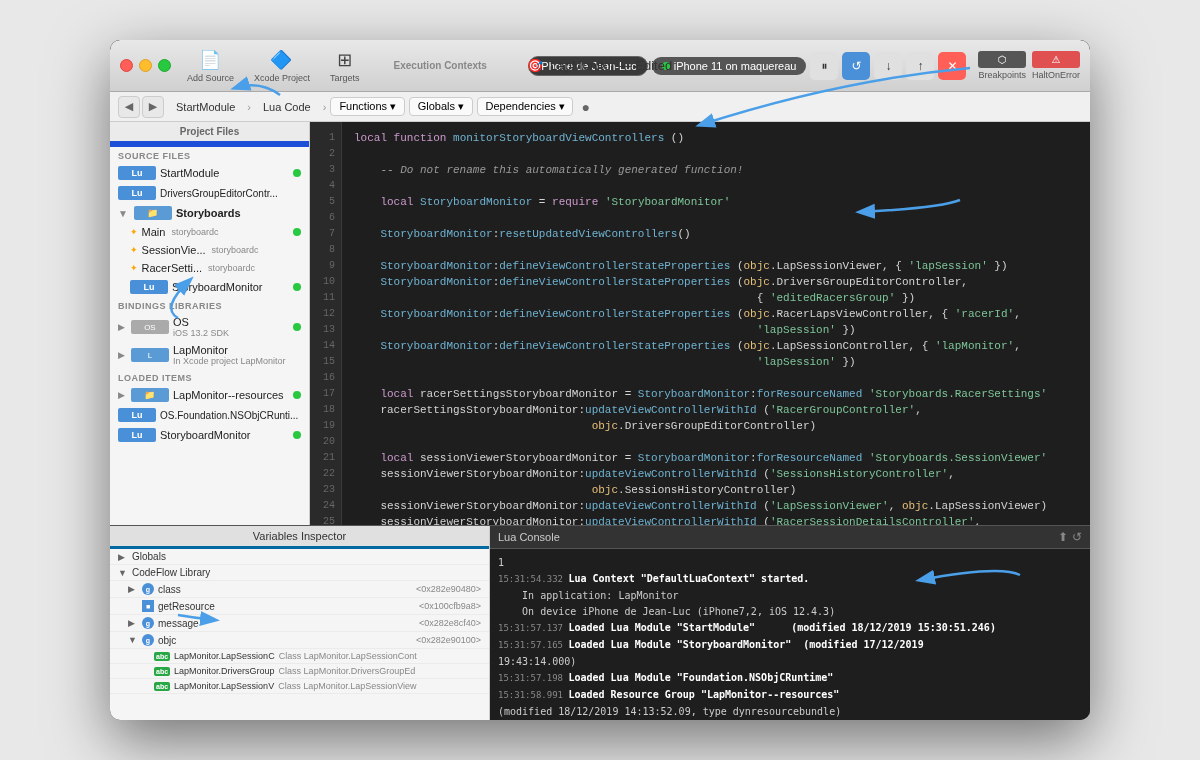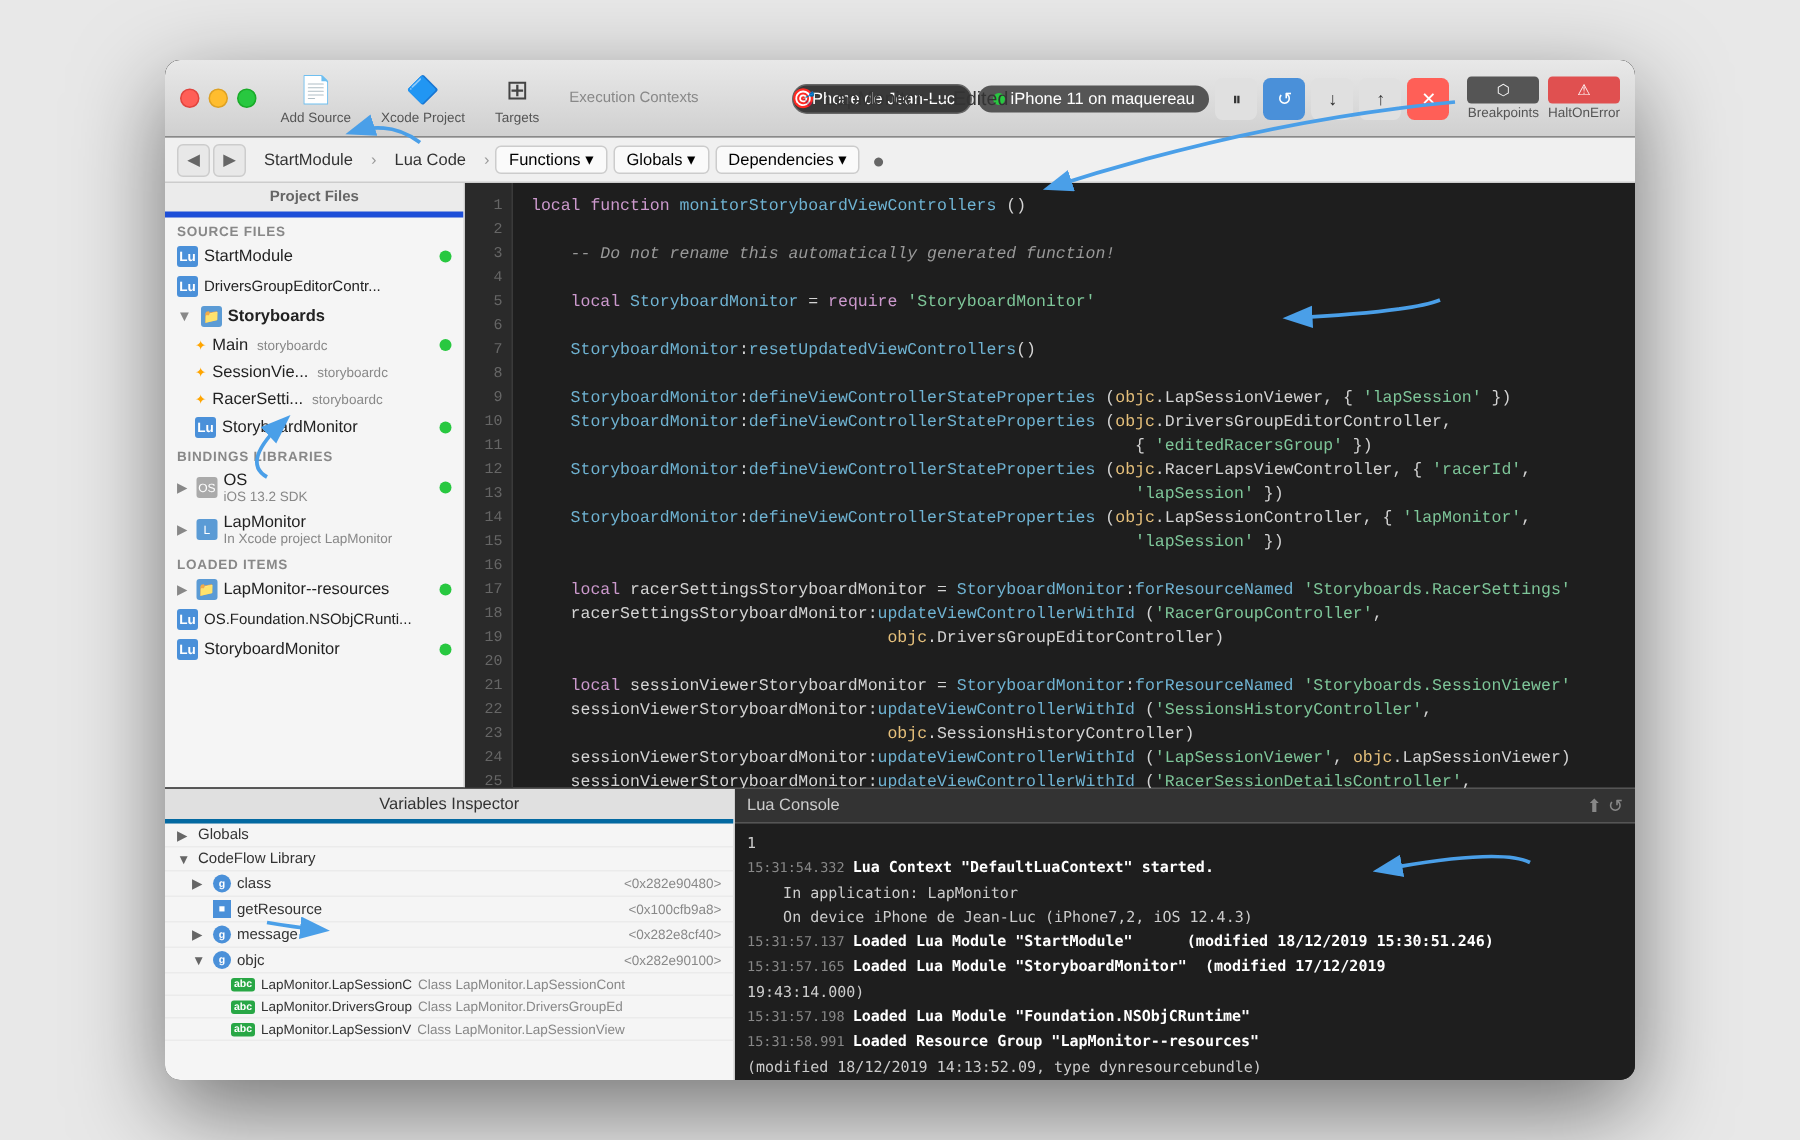--- a/index.html
+++ b/index.html
@@ -173,21 +173,21 @@
       flex-direction: column;
       overflow: hidden;
       flex-shrink: 0;
     }
     .sidebar-header {
       padding: 4px 8px;
       font-size: 10px;
       font-weight: bold;
       color: #666;
       background: #ebebeb;
-      border-bottom: 4px solid #1d4ed8;
+      border-bottom: 6px solid #1d4ed8;
       text-align: center;
     }
     .sidebar-section-header {
       padding: 4px 8px 2px;
       font-size: 9px;
       font-weight: bold;
       color: #888;
       letter-spacing: 0.5px;
       text-transform: uppercase;
     }
@@ -195,21 +195,21 @@
       display: flex;
       align-items: center;
       padding: 3px 8px;
       font-size: 11px;
       color: #222;
       cursor: pointer;
       gap: 4px;
       position: relative;
     }
     .sidebar-item .item-icon {
-      width: 14px;
+      width: 38px;
       height: 14px;
       border-radius: 2px;
       display: flex;
       align-items: center;
       justify-content: center;
       font-size: 9px;
       flex-shrink: 0;
     }
     .icon-lua { background: #4a90d9; color: white; font-size: 7px; font-weight: bold; }
     .icon-folder { background: #5b9bd5; color: white; font-size: 10px; }
@@ -399,21 +399,21 @@
         <span class="label">Add Source</span>
       </div>
       <div class="toolbar-btn">
         <span class="icon">🔷</span>
         <span class="label">Xcode Project</span>
       </div>
       <div class="toolbar-btn">
         <span class="icon">⊞</span>
         <span class="label">Targets</span>
       </div>
-      <span style="color:#888;font-size:10px;margin-left:6px;">Execution Contexts</span>
+      <span style="color:#888;font-size:10px;margin-left:20px;font-weight:bold;">Execution Contexts</span>
     </div>
     <div class="title-center">
       <span>🎯</span>
       <span>LapMonitor — Edited</span>
     </div>
     <div class="toolbar-right">
       <div class="device-pill active">
         <span>iPhone de Jean-Luc</span>
       </div>
       <div class="device-pill">

